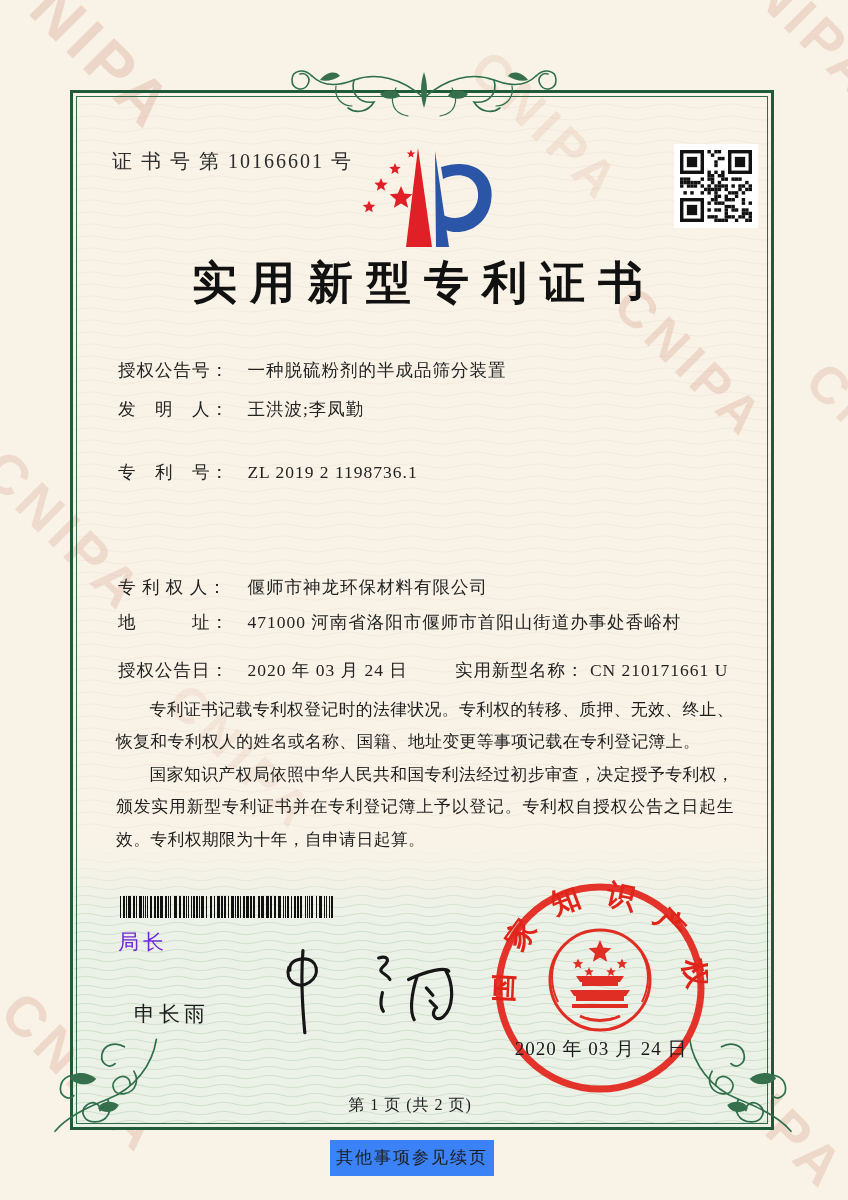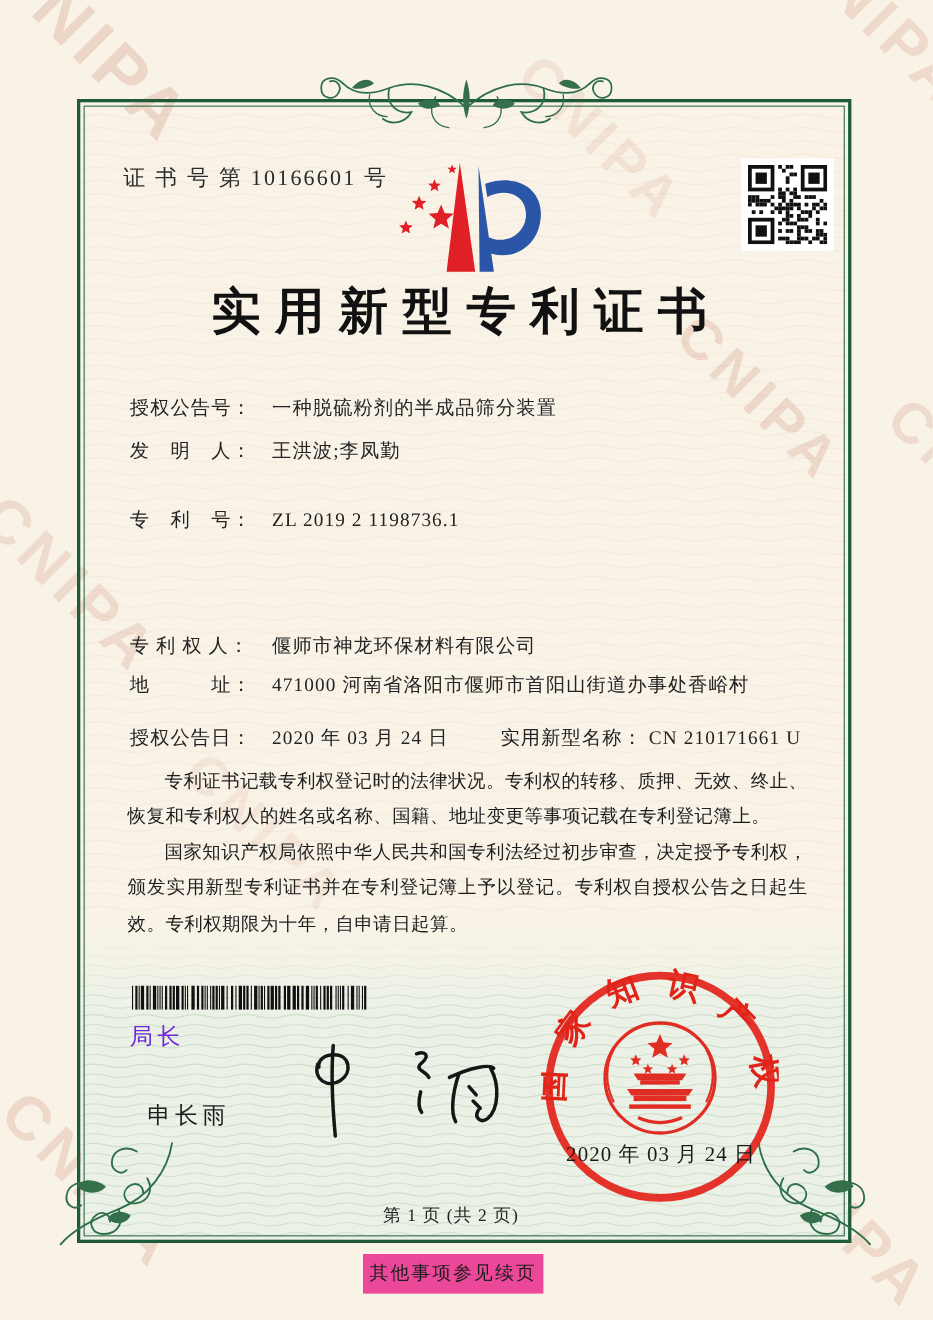--- a/index.html
+++ b/index.html
@@ -36,21 +36,21 @@
   .paras p{margin:0;font-size:16.8px;line-height:1.93;color:#1d1d1d;text-indent:2em;letter-spacing:.4px;text-align:justify;}
   .barcode{position:absolute;left:120px;top:896px;z-index:5;}
   .director-title{position:absolute;left:118px;top:928px;font-size:21px;letter-spacing:4px;color:#6d28d9;z-index:5;}
   .director-name{position:absolute;left:114px;top:1000px;font-size:21px;letter-spacing:4px;color:#1c1c1c;z-index:5;margin-left:20px;}
   .sig{position:absolute;left:245px;top:924px;z-index:5;}
   .seal{position:absolute;left:492px;top:880px;width:216px;height:216px;z-index:6;}
   .seal-date{position:absolute;left:512px;top:1036px;width:178px;text-align:center;font-size:19px;
              letter-spacing:1px;color:#1a1a1a;z-index:7;}
   .page-num{position:absolute;left:0;width:848px;top:1095px;text-align:center;font-size:16px;
             letter-spacing:1px;color:#222;z-index:5;transform:translateX(-14px);}
-  .note-box{position:absolute;left:330px;top:1140px;width:164px;height:36px;line-height:36px;background:#ec4899;
+  .note-box{position:absolute;left:330px;top:1140px;width:164px;height:36px;line-height:36px;background:#3b82f6;
             text-align:center;font-size:17px;letter-spacing:2px;color:#1d1d1d;z-index:5;}
 </style>
 </head>
 <body>
 
 <div class="page">
 
   <span class="wm" style="left:-28px;top:2px;font-size:64px;opacity:.55">CNIPA</span>
   <span class="wm" style="left:452px;top:96px;font-size:52px;opacity:.32">CNIPA</span>
   <span class="wm" style="left:700px;top:-16px;font-size:56px;opacity:.5">CNIPA</span>

